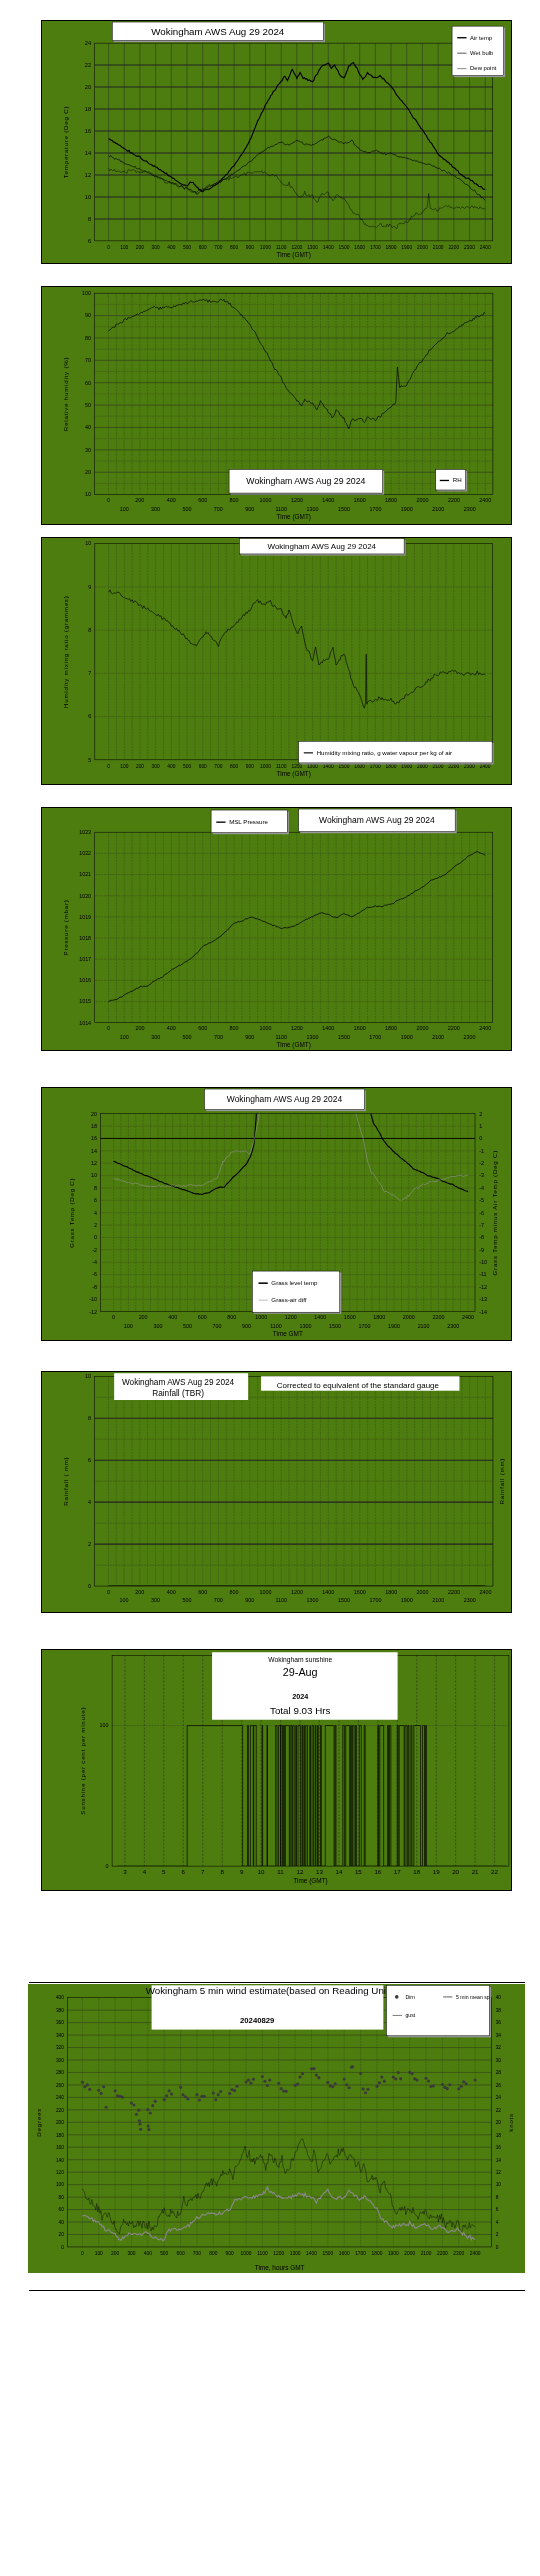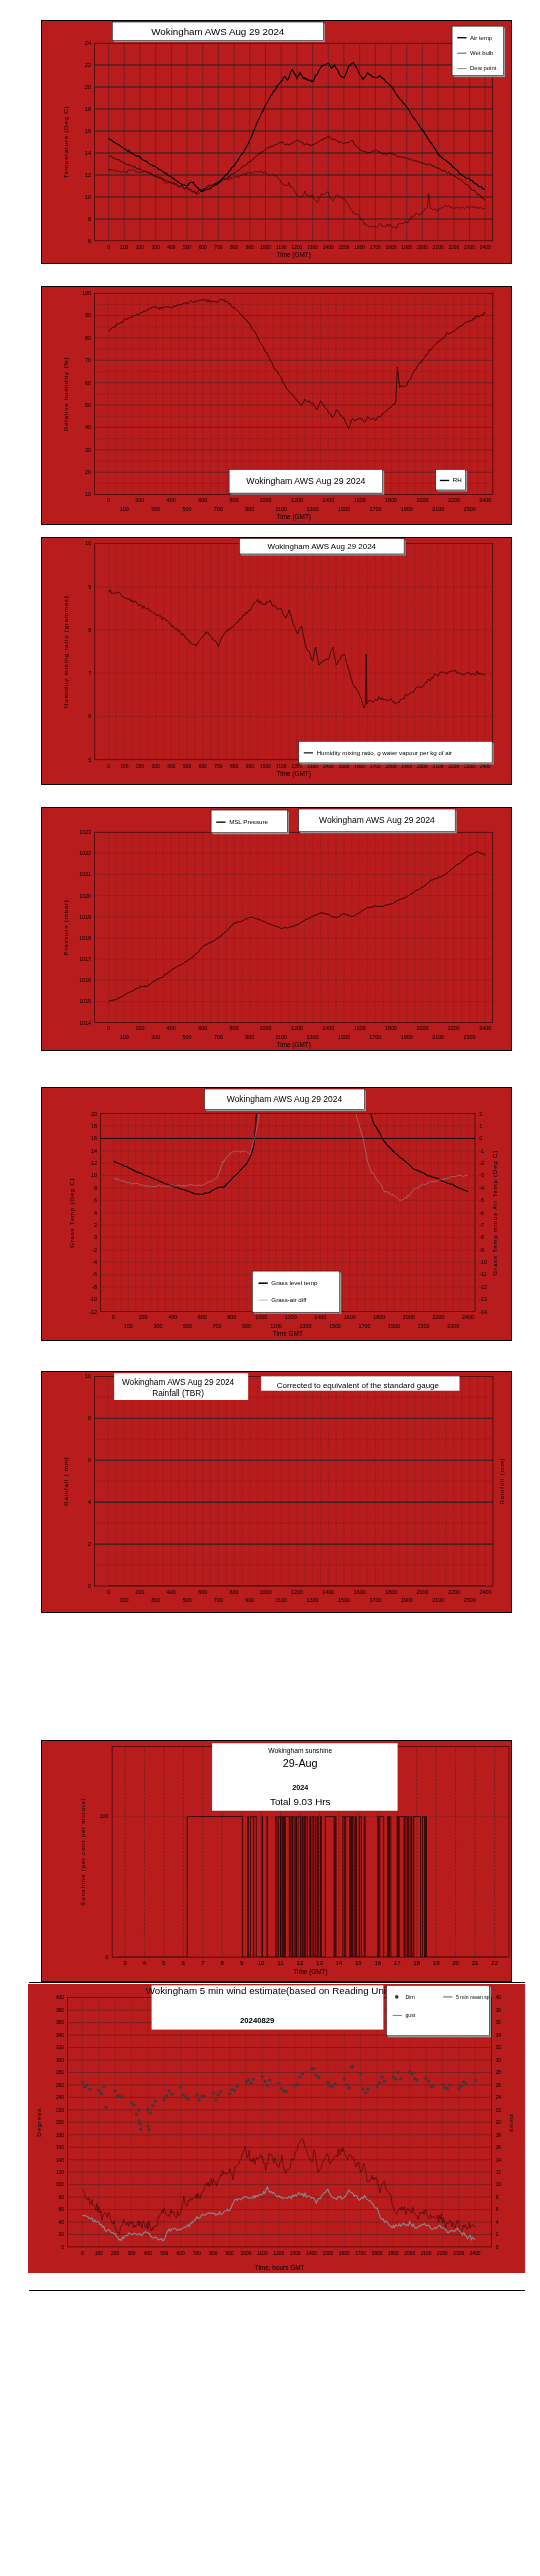--- a/index.html
+++ b/index.html
@@ -1,17 +1,17 @@
 <!DOCTYPE html>
 <html style="font-size:8.2px"><head>
 <meta charset="utf-8">
 <style>
   html,body{margin:0;padding:0;background:#fff;font-family:"Liberation Sans",sans-serif;}
   #stage{position:relative;width:541px;height:2620px;background:#fff;overflow:hidden;}
-  .chart{position:absolute;background:#b91c1c;border:0.5px solid #000;}
+  .chart{position:absolute;background:#4d7c0f;border:0.5px solid #000;}
   .chart.noborder{border:none;}
   .sep{position:absolute;left:29px;width:496px;height:0;border-top:1px solid #000;}
   svg{display:block;font-family:"Liberation Sans",sans-serif;}
 </style>
 </head>
 <body>
 
 <div id="stage">
   <div class="chart" id="c1" style="left:41px;top:19.6px;width:469px;height:242px;">
       <svg width="469" height="242" viewBox="0 0 910 470">
@@ -704,21 +704,21 @@
         <text x="95" y="11.5" font-size="10.5" fill="#000" text-anchor="end">10</text>
         <text x="50" y="211.5" font-size="12" fill="#000" text-anchor="middle" transform="rotate(-90 50 211.5)" style="letter-spacing: 1.5px;">Rainfall ( mm)</text>
         <text x="897" y="211.5" font-size="12" fill="#000" text-anchor="middle" transform="rotate(-90 897 211.5)" style="letter-spacing: 1.5px;">Rainfall (mm)</text>
         <rect x="140" y="2" width="260" height="52" fill="#fff"></rect>
         <rect x="425" y="8" width="385" height="28" fill="#fff"></rect>
         <text x="264" y="24" font-size="16" fill="#000" text-anchor="middle">Wokingham AWS Aug 29 2024</text>
         <text x="264" y="46" font-size="16" fill="#000" text-anchor="middle">Rainfall (TBR)</text>
         <text x="613" y="30" font-size="15.5" fill="#000" text-anchor="middle">Corrected to equivalent of the standard gauge</text>
       </svg>
     </div>
-  <div class="chart" id="c7" style="left:41px;top:1740px;width:469px;height:240px;">
+  <div class="chart" id="c7" style="left:41px;top:1649px;width:469px;height:240px;">
       <svg width="469" height="240" viewBox="0 0 910 465">
         <defs>
           <clipPath id="clip-c7">
             <rect x="136" y="10" width="770" height="409"></rect>
           </clipPath>
         </defs>
         <line x1="160.91176470588238" y1="10" x2="160.91176470588238" y2="419" stroke="#222" stroke-width="0.9" stroke-dasharray="4,3"></line>
         <line x1="198.65686274509807" y1="10" x2="198.65686274509807" y2="419" stroke="#222" stroke-width="0.9" stroke-dasharray="4,3"></line>
         <line x1="236.40196078431373" y1="10" x2="236.40196078431373" y2="419" stroke="#222" stroke-width="0.9" stroke-dasharray="4,3"></line>
         <line x1="274.1470588235294" y1="10" x2="274.1470588235294" y2="419" stroke="#222" stroke-width="0.9" stroke-dasharray="4,3"></line>

